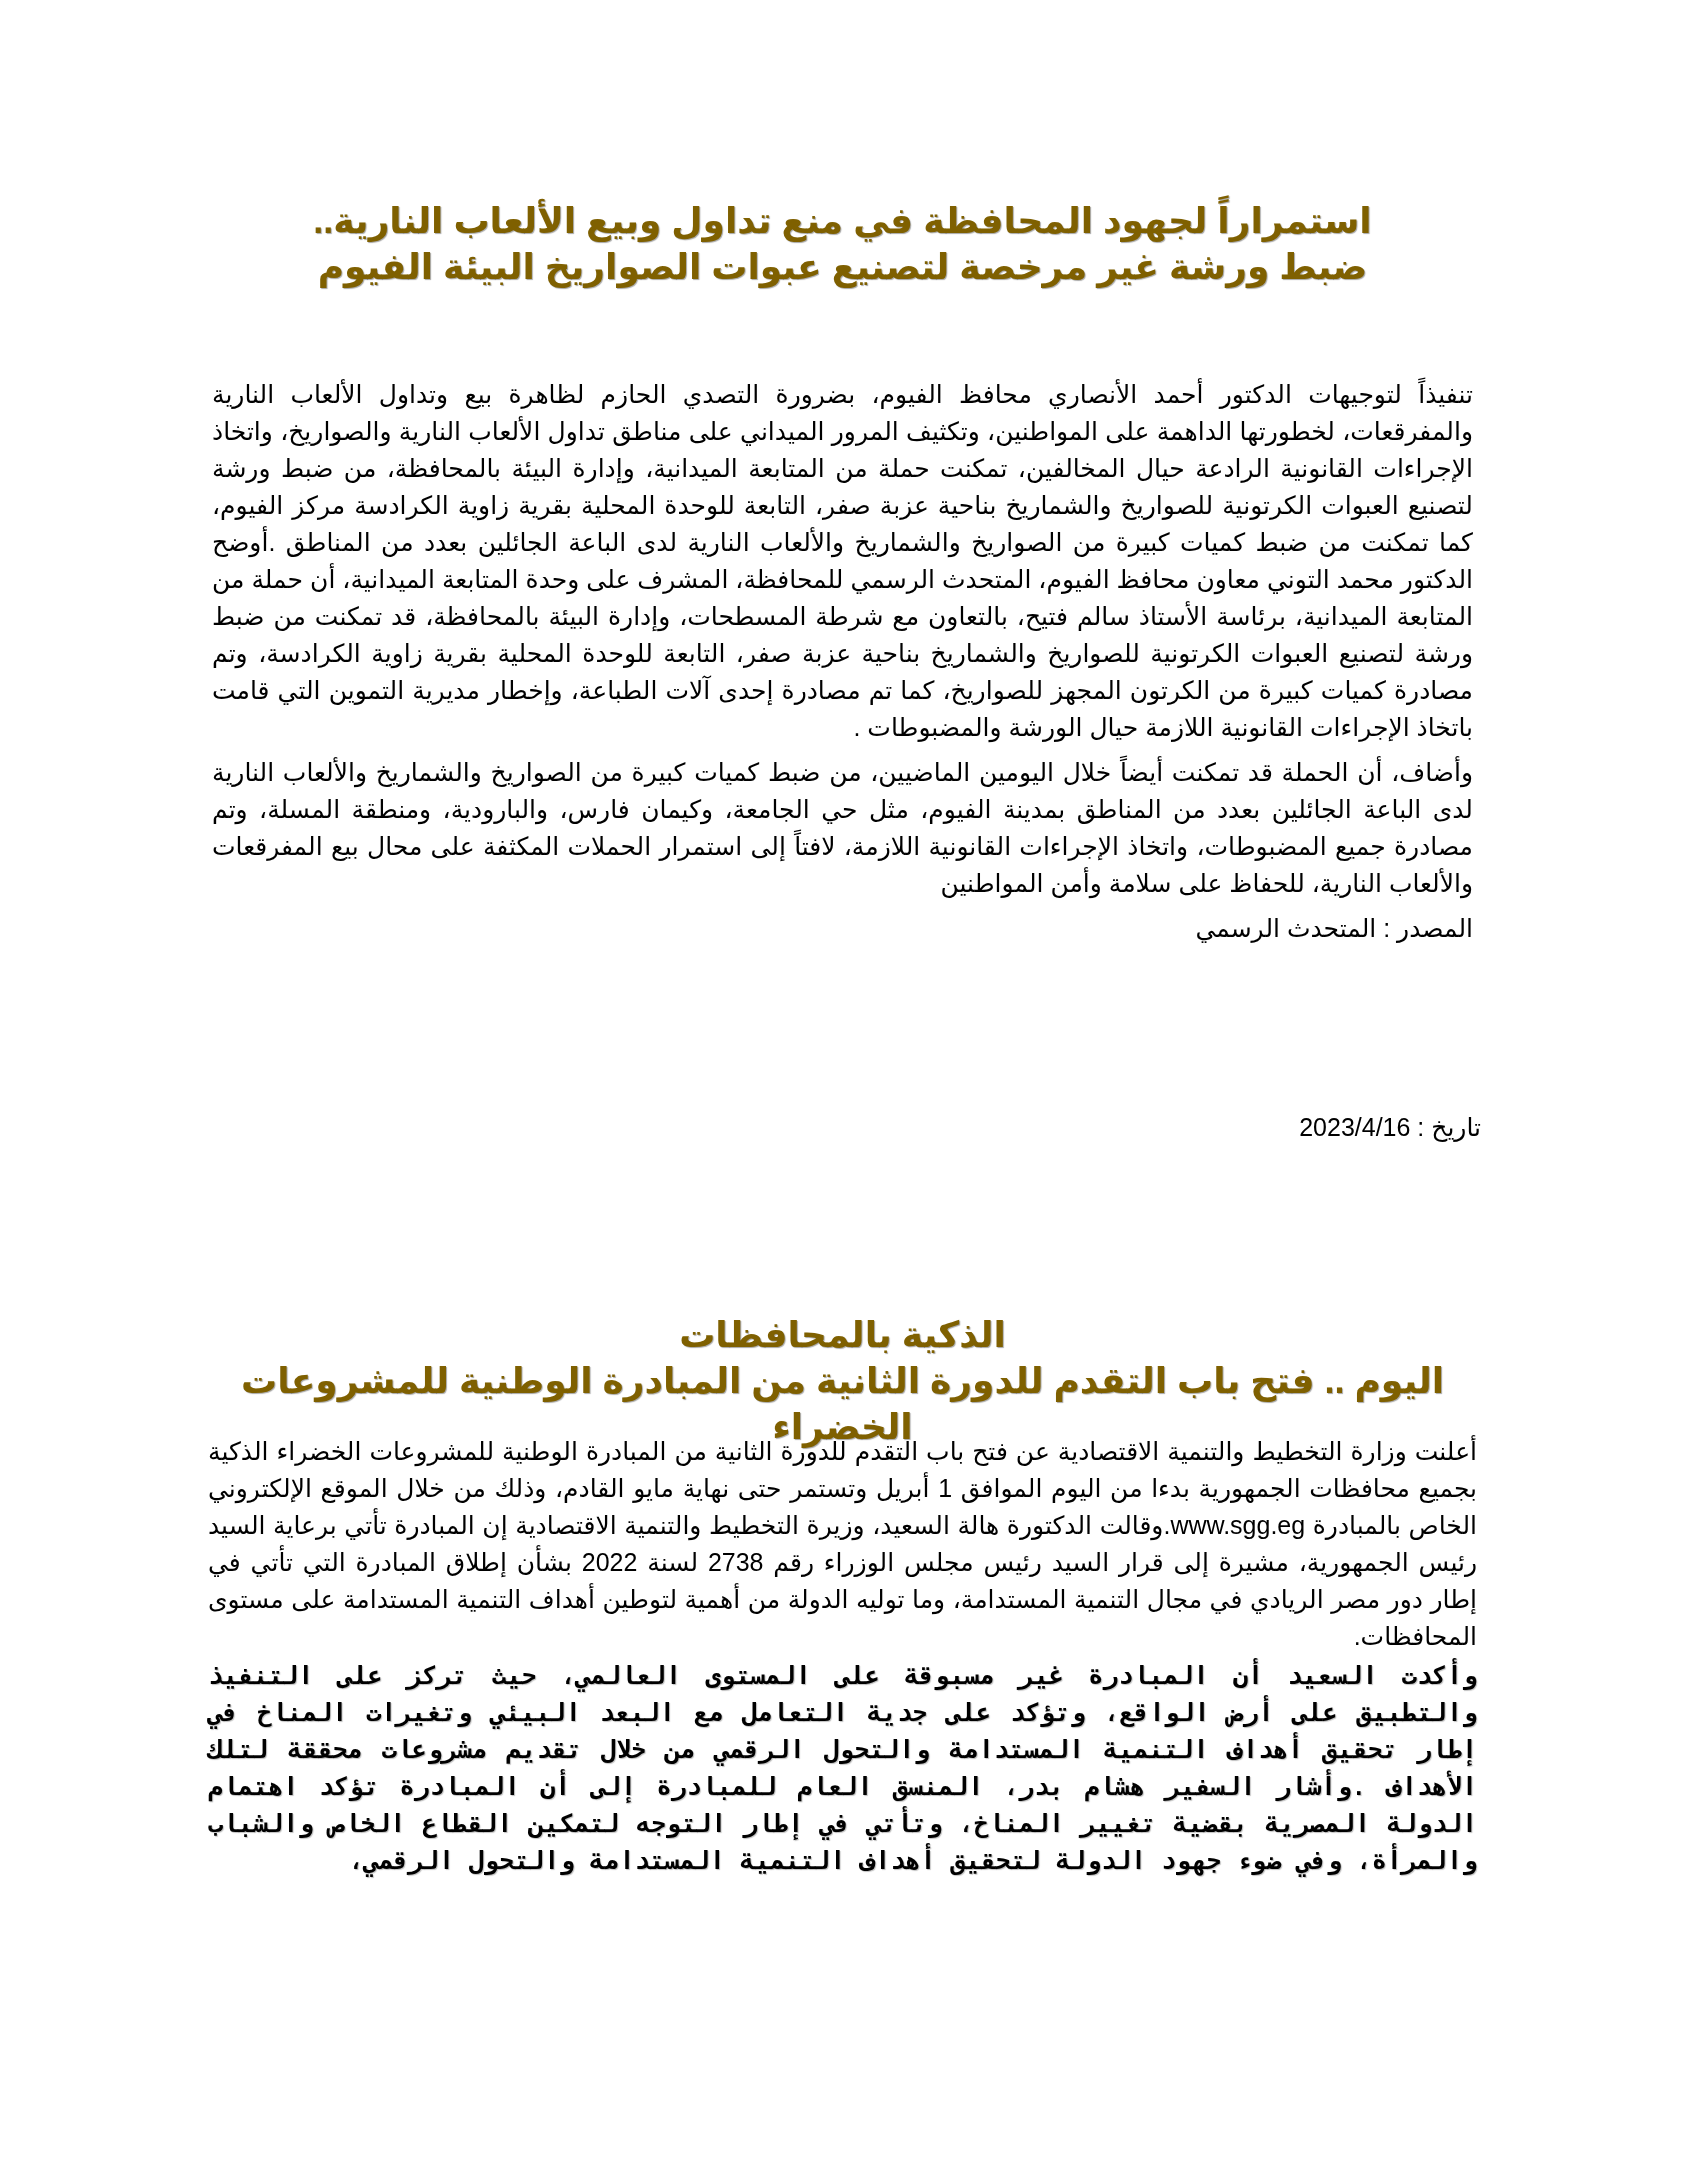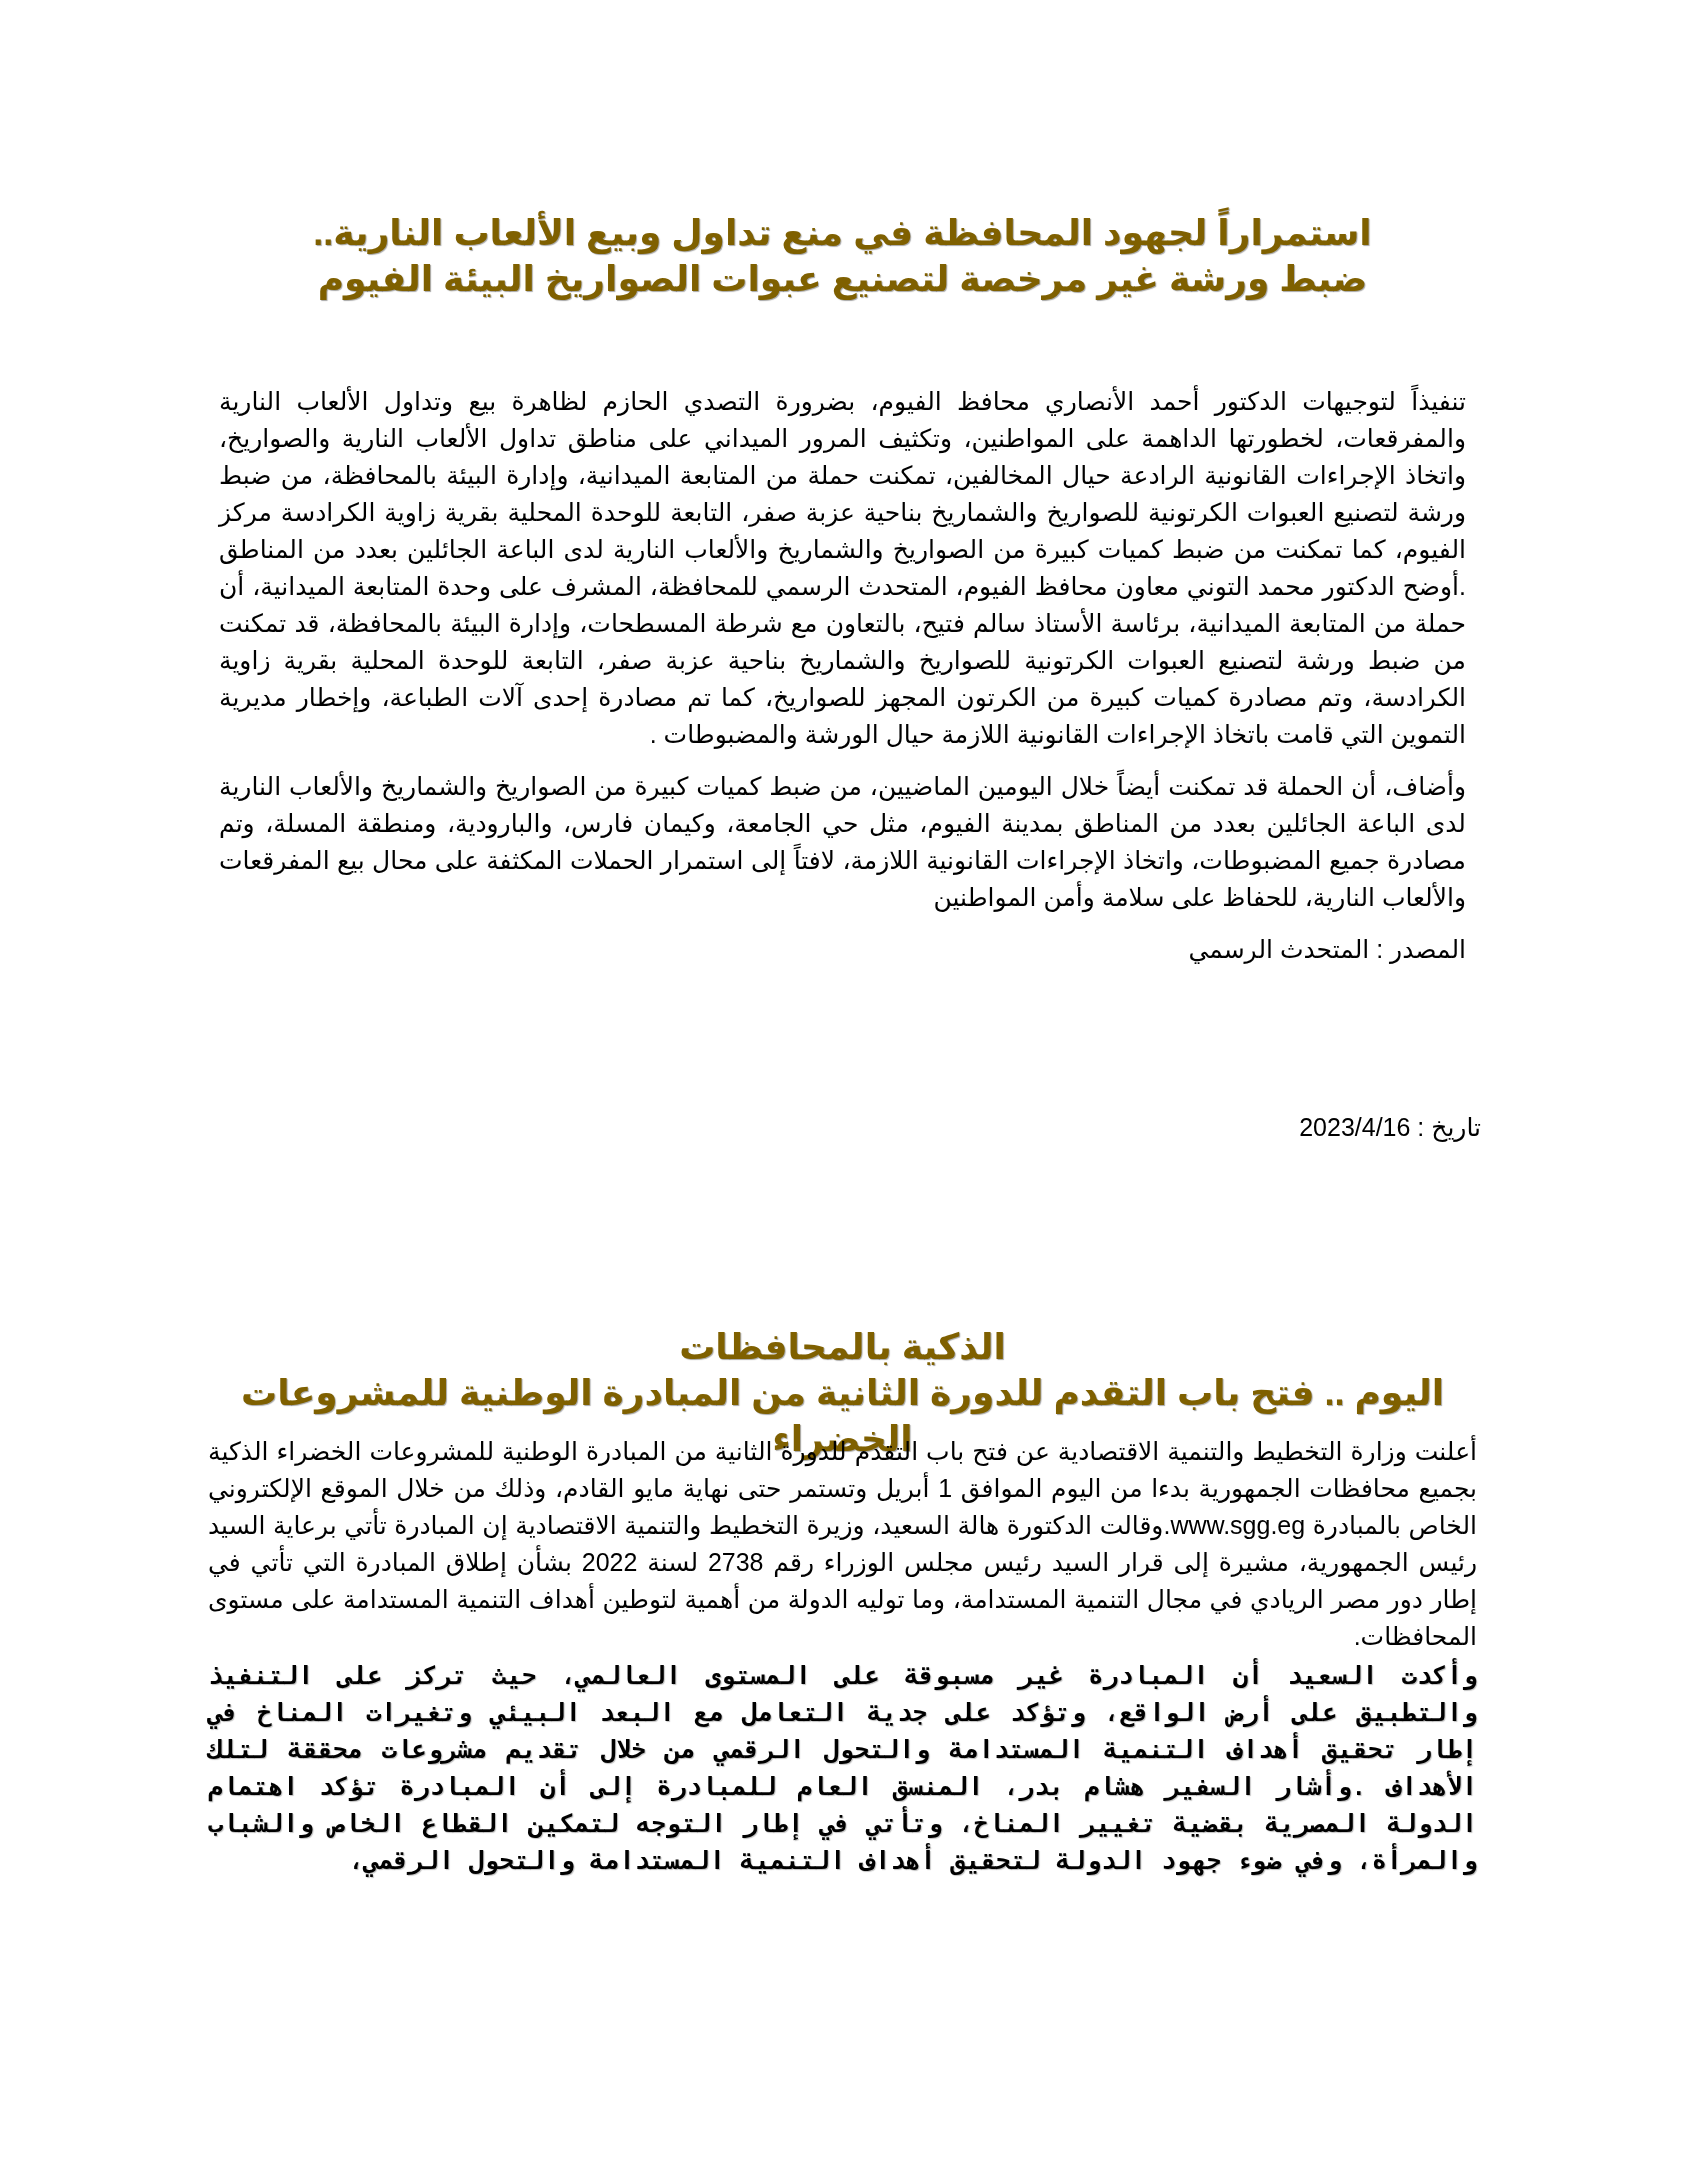--- a/index.html
+++ b/index.html
@@ -21,21 +21,21 @@
       top: 0;
       width: 1277px;
       direction: rtl;
     }
     .title {
       color: #7f6000;
       font-weight: bold;
       font-size: 36px;
       line-height: 46px;
       text-align: center;
-      margin: 12px;
+      margin: 0;
       text-shadow: 1px 1px 1px rgba(0,0,0,0.35);
     }
     .title .line { display: block; }
     .article1-title {
       position: absolute;
       top: 198px;
       left: 0;
       right: 0;
     }
     .article2-title {
@@ -55,21 +55,21 @@
       font-weight: bold;
       text-shadow: 1px 1px 1px rgba(0,0,0,0.25);
       font-family: Liberation Mono, monospace;
     }
     .article1-body {
       position: absolute;
       top: 368px;
       left: 0;
       right: 0;
     }
-    .article1-body p { margin: 15px; }
+    .article1-body p { margin: 8px; }
     .source-line {
       font-size: 25px;
       line-height: 37px;
       margin: 0;
     }
     .date-line {
       position: absolute;
       top: 1109px;
       right: 0;
       font-size: 25px;

